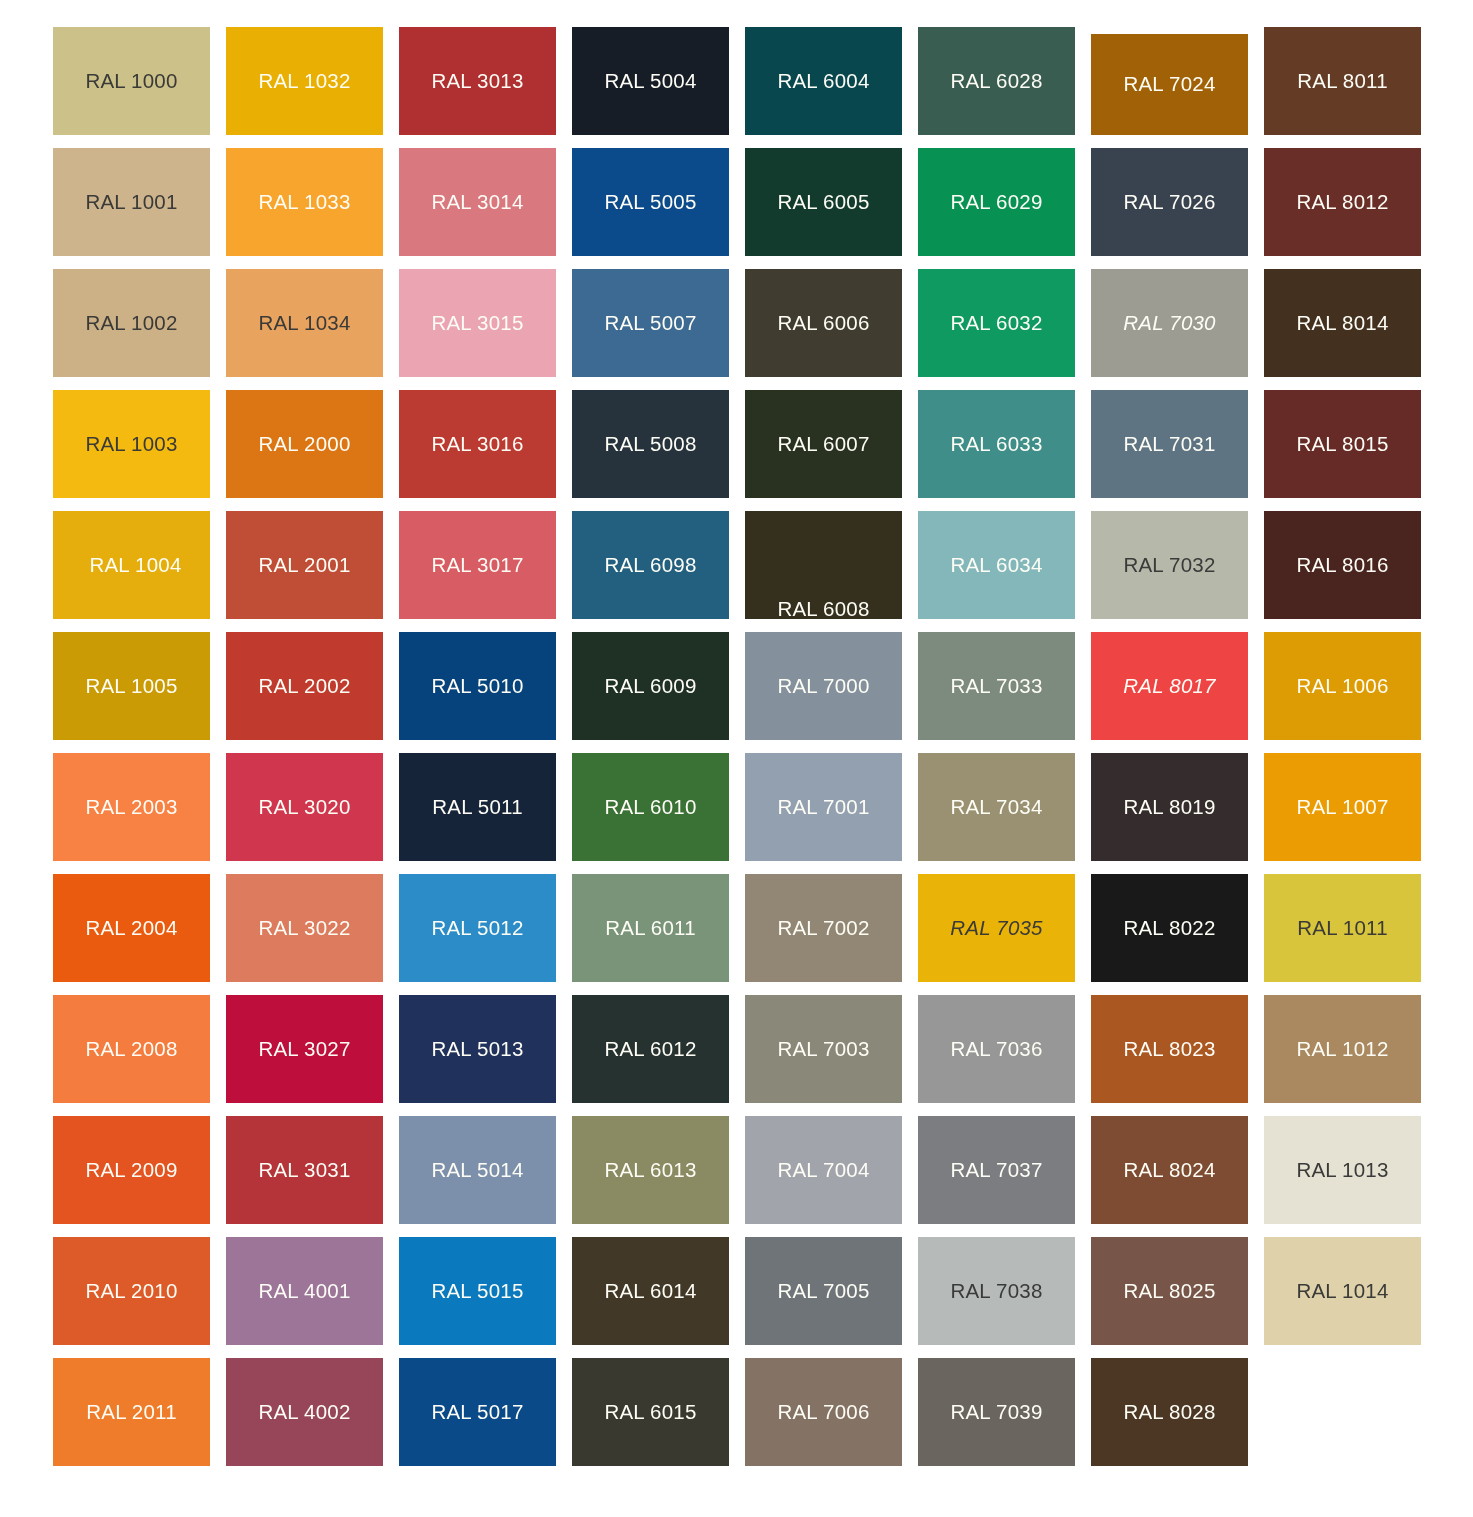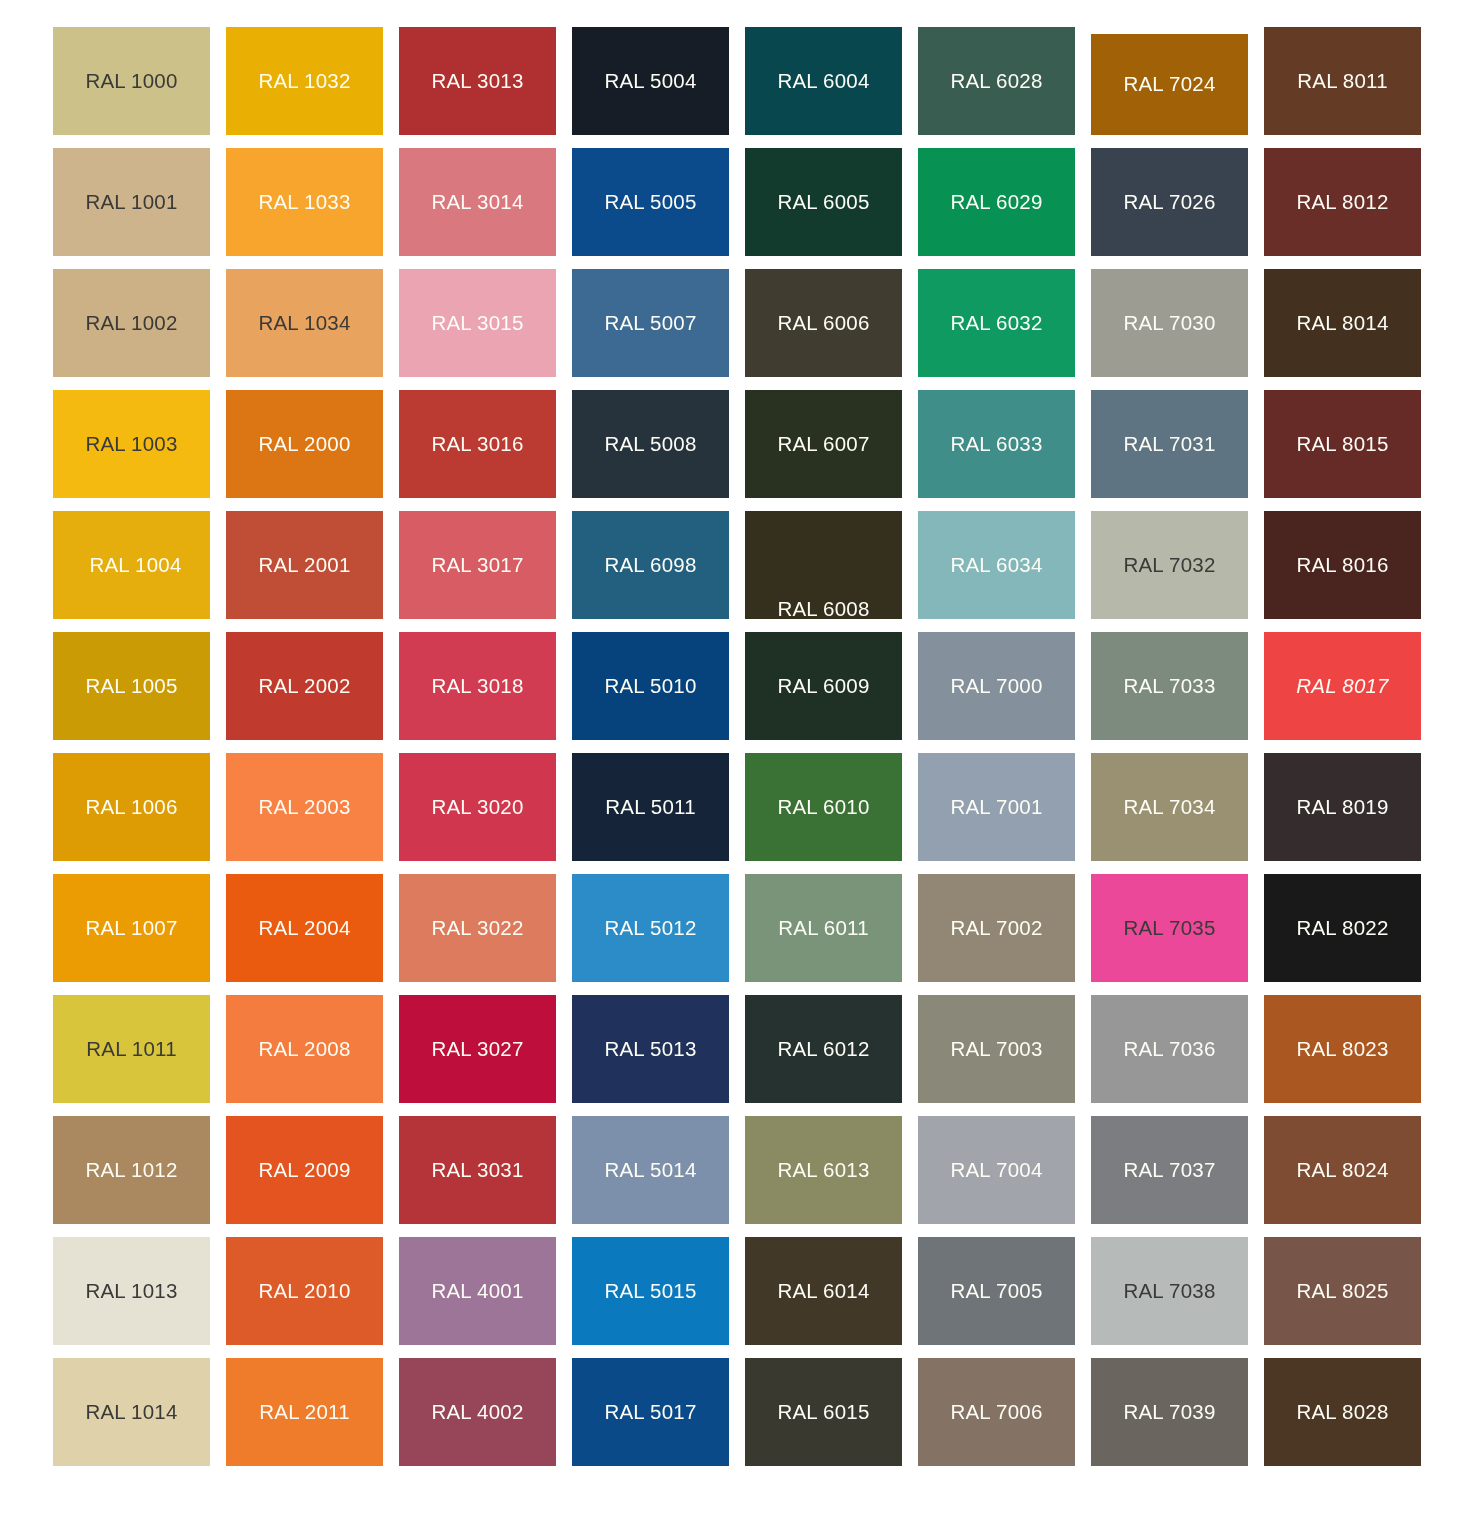--- a/index.html
+++ b/index.html
@@ -115,21 +115,21 @@
       </div>
       <div class="swatch dark" style="background: rgb(61, 106, 146);">
         <span class="swatch-label">RAL 5007</span>
       </div>
       <div class="swatch dark" style="background: rgb(64, 60, 48);">
         <span class="swatch-label">RAL 6006</span>
       </div>
       <div class="swatch dark" style="background: rgb(14, 154, 97);">
         <span class="swatch-label">RAL 6032</span>
       </div>
-      <div class="swatch dark" style="background: rgb(157, 156, 147);">
+      <div class="swatch dark" style="background: rgb(157, 156, 147); font-style: italic;">
         <span class="swatch-label">RAL 7030</span>
       </div>
       <div class="swatch dark" style="background: rgb(67, 48, 31);">
         <span class="swatch-label">RAL 8014</span>
       </div>
       <div class="swatch light" style="background: rgb(245, 186, 16);">
         <span class="swatch-label">RAL 1003</span>
       </div>
       <div class="swatch dark" style="background: rgb(220, 117, 19);">
         <span class="swatch-label">RAL 2000</span>
@@ -175,23 +175,20 @@
       </div>
       <div class="swatch dark" style="background: rgb(74, 36, 30);">
         <span class="swatch-label">RAL 8016</span>
       </div>
       <div class="swatch dark" style="background: rgb(202, 155, 5);">
         <span class="swatch-label">RAL 1005</span>
       </div>
       <div class="swatch dark" style="background: rgb(192, 59, 46);">
         <span class="swatch-label">RAL 2002</span>
       </div>
-      <div class="swatch dark" style="background: rgb(210, 60, 83);">
-        <span class="swatch-label">RAL 3018</span>
-      </div>
       <div class="swatch dark" style="background: rgb(6, 67, 124);">
         <span class="swatch-label">RAL 5010</span>
       </div>
       <div class="swatch dark" style="background: rgb(31, 49, 37);">
         <span class="swatch-label">RAL 6009</span>
       </div>
       <div class="swatch dark" style="background: rgb(132, 144, 155);">
         <span class="swatch-label">RAL 7000</span>
       </div>
       <div class="swatch dark" style="background: rgb(125, 138, 126);">
@@ -235,21 +232,21 @@
       </div>
       <div class="swatch dark" style="background: rgb(43, 140, 200);">
         <span class="swatch-label">RAL 5012</span>
       </div>
       <div class="swatch dark" style="background: rgb(122, 148, 122);">
         <span class="swatch-label">RAL 6011</span>
       </div>
       <div class="swatch dark" style="background: rgb(146, 135, 116);">
         <span class="swatch-label">RAL 7002</span>
       </div>
-      <div class="swatch light" style="background: #ec4899;">
+      <div class="swatch light" style="background: #eab308; font-style: italic;">
         <span class="swatch-label">RAL 7035</span>
       </div>
       <div class="swatch dark" style="background: rgb(26, 25, 25);">
         <span class="swatch-label">RAL 8022</span>
       </div>
       <div class="swatch light" style="background: rgb(217, 197, 59);">
         <span class="swatch-label">RAL 1011</span>
       </div>
       <div class="swatch dark" style="background: rgb(245, 124, 63);">
         <span class="swatch-label">RAL 2008</span>

